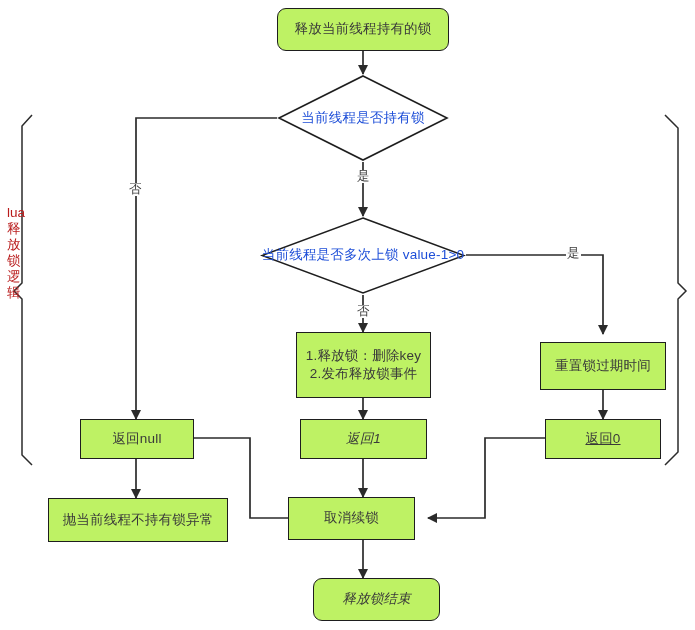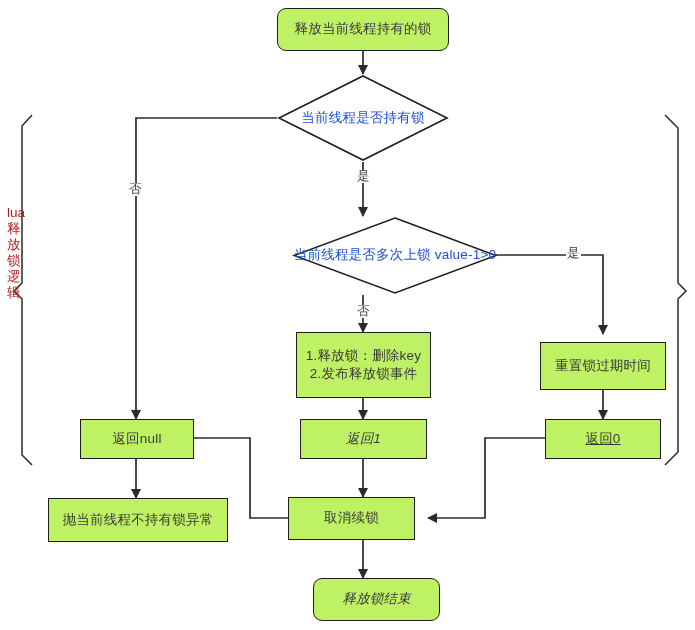--- a/index.html
+++ b/index.html
@@ -131,21 +131,21 @@
     <span class="txt">释放当前线程持有的锁</span>
   </div>
 
   <div class="diamond-wrap" style="left:277px; top:74px; width:172px; height:88px;">
     <svg width="172" height="88" viewBox="0 0 172 88">
       <polygon points="86,2 170,44 86,86 2,44" fill="#ffffff" stroke="#1e1e1e" stroke-width="1.6"></polygon>
     </svg>
     <div class="diamond-label">当前线程是否持有锁</div>
   </div>
 
-  <div class="diamond-wrap" style="left:260px; top:216px; width:206px; height:79px;margin-left:32px;">
+  <div class="diamond-wrap" style="left:260px; top:216px; width:206px; height:79px;">
     <svg width="206" height="79" viewBox="0 0 206 79">
       <polygon points="103,2 204,39.5 103,77 2,39.5" fill="#ffffff" stroke="#1e1e1e" stroke-width="1.6"></polygon>
     </svg>
     <div class="diamond-label">
       <span class="txt">
         <span class="l">当前线程是否多次上锁</span>
         <span class="l">value-1&gt;0</span>
       </span>
     </div>
   </div>

